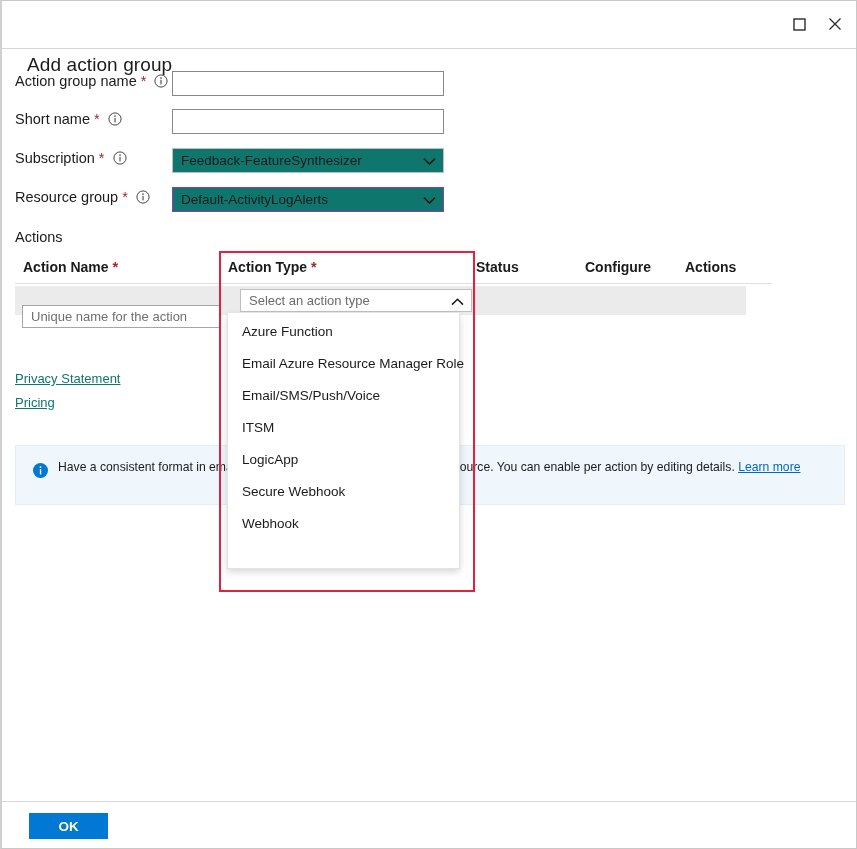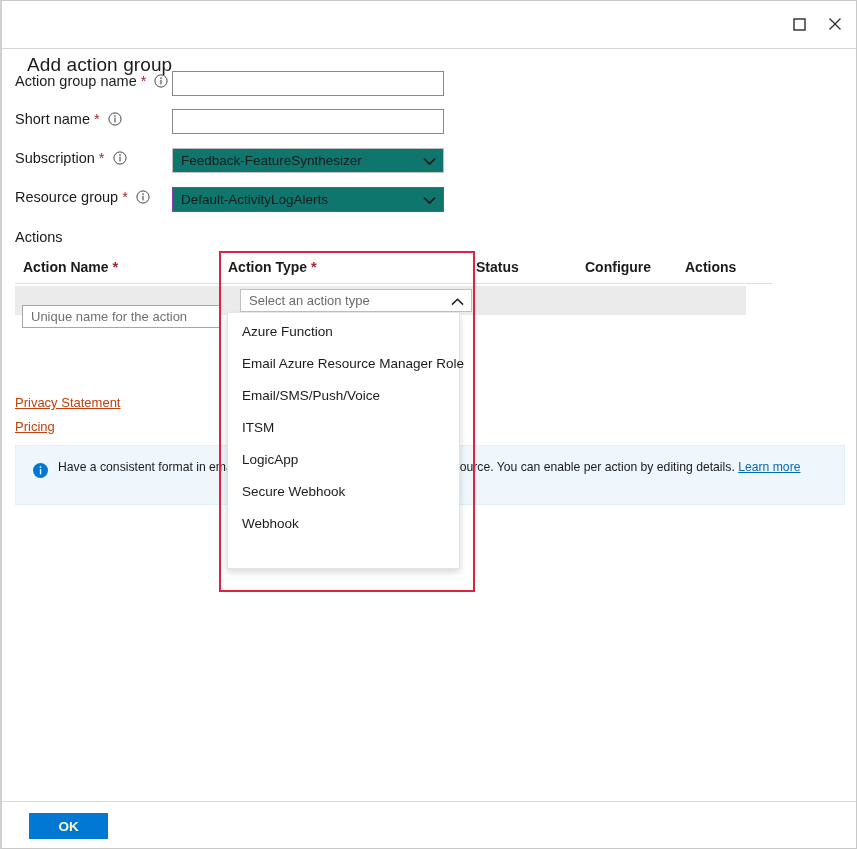--- a/index.html
+++ b/index.html
@@ -145,22 +145,22 @@
     position: absolute; left: 217px; top: 250px;
     width: 256px; height: 341px;
     border: 2.5px solid #e2203f;
     z-index: 60;
     pointer-events: none;
   }
 
   
   .doc-link {
     position: absolute; left: 13px;
-    font-size: 13px; color: #c2410c;
-    text-decoration: underline; cursor: pointer; margin-top: 24px;
+    font-size: 13px; color: #0f766e;
+    text-decoration: underline; cursor: pointer;
   }
   #link-privacy { top: 370px; }
   #link-pricing { top: 394px; }
 
   
   #info-banner {
     position: absolute; left: 13px; top: 444px;
     width: 830px; height: 60px;
     background: #eff6fc;
     border: 1px solid #e3eef8;

